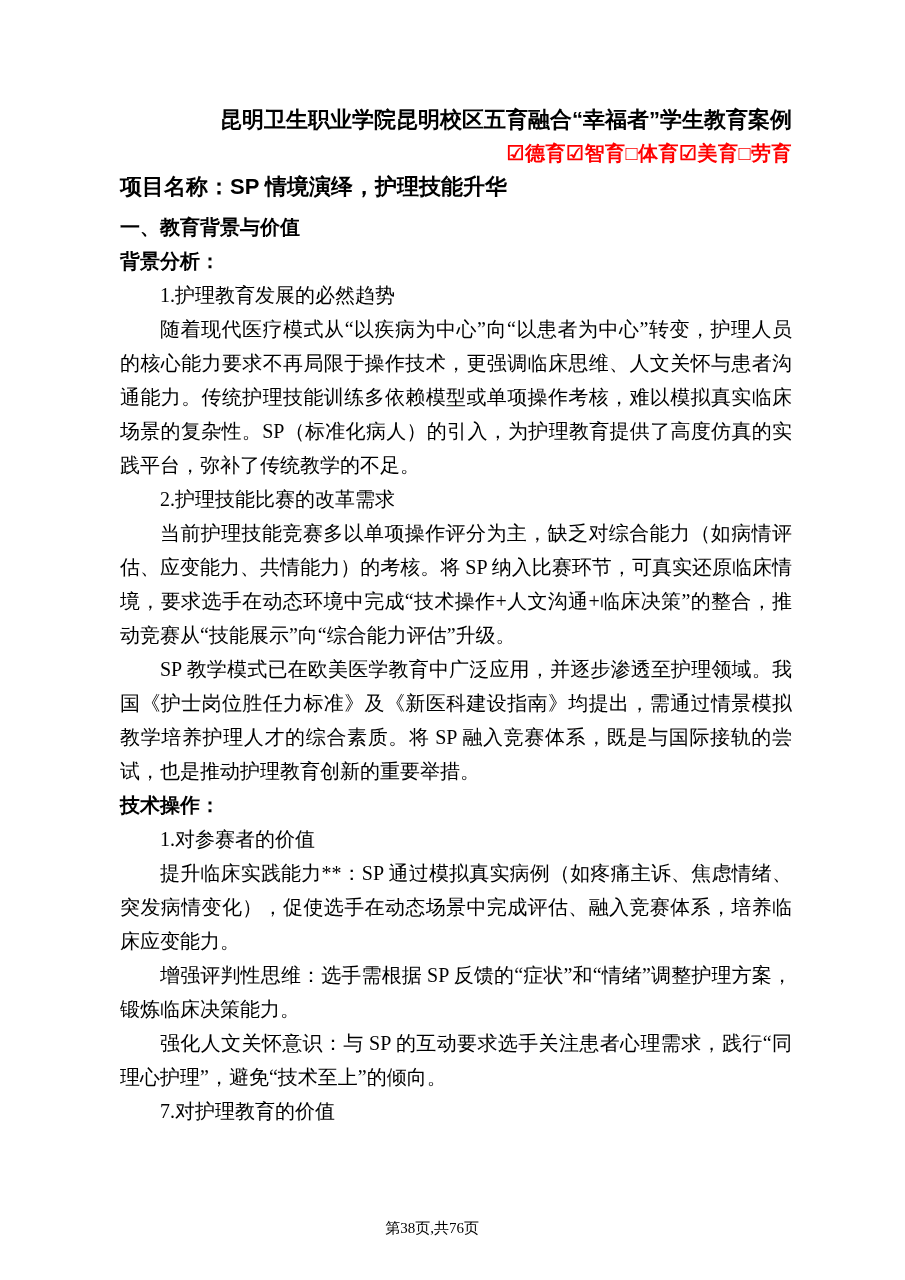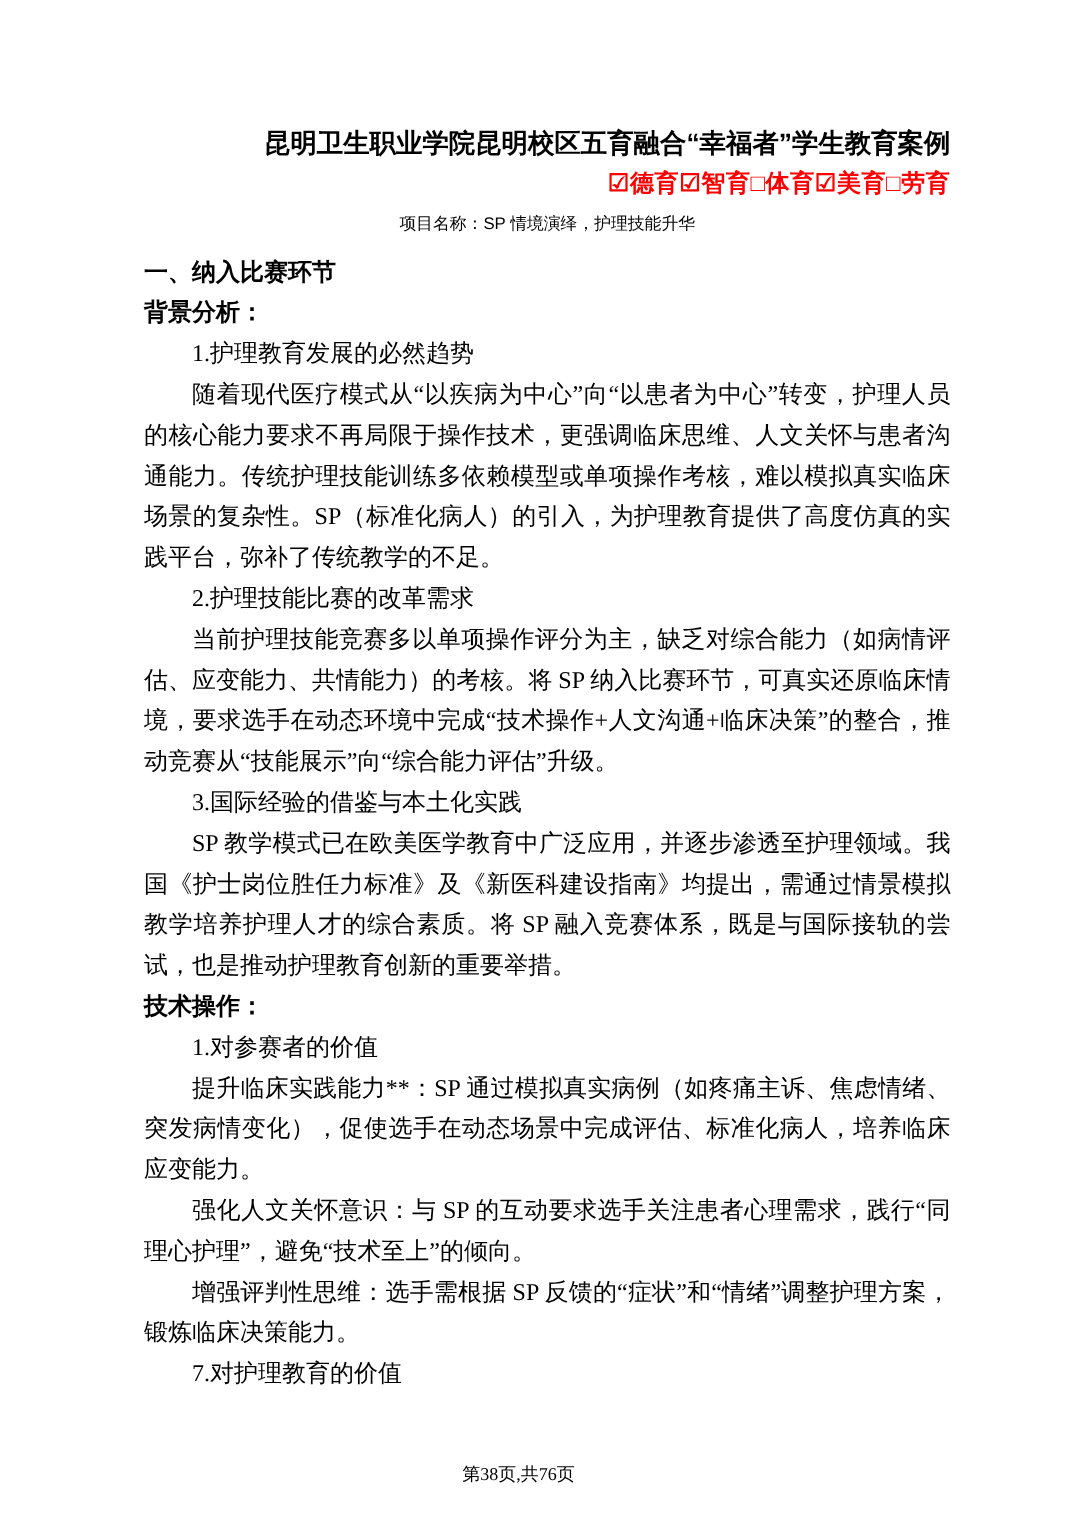--- a/index.html
+++ b/index.html
@@ -12,21 +12,21 @@
     font-family:"Liberation Sans", sans-serif;
     font-weight:bold;font-size:22px;line-height:33px;text-align:right;
   }
   .check-line{
     font-family:"Liberation Sans", sans-serif;
     font-weight:bold;font-size:20px;line-height:29px;text-align:right;
     color:#ff0000;margin-top:3px;letter-spacing:0.5px;
   }
   .project-line{
     font-family:"Liberation Sans", sans-serif;
-    font-weight:normal;font-size:14px;line-height:37px;text-align:center;
+    font-weight:bold;font-size:22px;line-height:37px;text-align:left;
   }
   .content{
     margin-top:5px;font-size:20px;line-height:34px;text-align:justify;
   }
   p{margin:0;padding:0;}
   .h1{font-weight:bold;}
   .label{font-weight:bold;}
   .num{text-indent:2em;}
   .para{text-indent:2em;}
   .footer{
@@ -39,31 +39,30 @@
 
 <div class="page">
 
   <div class="doc-title">昆明卫生职业学院昆明校区五育融合“幸福者”学生教育案例</div>
 
   <div class="check-line">☑德育☑智育□体育☑美育□劳育</div>
 
   <div class="project-line">项目名称：SP 情境演绎，护理技能升华</div>
 
   <div class="content">
-    <p class="h1">一、纳入比赛环节</p>
+    <p class="h1">一、教育背景与价值</p>
     <p class="label">背景分析：</p>
     <p class="num">1.护理教育发展的必然趋势</p>
     <p class="para">随着现代医疗模式从“以疾病为中心”向“以患者为中心”转变，护理人员的核心能力要求不再局限于操作技术，更强调临床思维、人文关怀与患者沟通能力。传统护理技能训练多依赖模型或单项操作考核，难以模拟真实临床场景的复杂性。SP（标准化病人）的引入，为护理教育提供了高度仿真的实践平台，弥补了传统教学的不足。</p>
     <p class="num">2.护理技能比赛的改革需求</p>
     <p class="para">当前护理技能竞赛多以单项操作评分为主，缺乏对综合能力（如病情评估、应变能力、共情能力）的考核。将 SP 纳入比赛环节，可真实还原临床情境，要求选手在动态环境中完成“技术操作+人文沟通+临床决策”的整合，推动竞赛从“技能展示”向“综合能力评估”升级。</p>
-    <p class="num">3.国际经验的借鉴与本土化实践</p>
     <p class="para">SP 教学模式已在欧美医学教育中广泛应用，并逐步渗透至护理领域。我国《护士岗位胜任力标准》及《新医科建设指南》均提出，需通过情景模拟教学培养护理人才的综合素质。将 SP 融入竞赛体系，既是与国际接轨的尝试，也是推动护理教育创新的重要举措。</p>
     <p class="label">技术操作：</p>
     <p class="num">1.对参赛者的价值</p>
-    <p class="para">提升临床实践能力**：SP 通过模拟真实病例（如疼痛主诉、焦虑情绪、突发病情变化），促使选手在动态场景中完成评估、标准化病人，培养临床应变能力。</p>
+    <p class="para">提升临床实践能力**：SP 通过模拟真实病例（如疼痛主诉、焦虑情绪、突发病情变化），促使选手在动态场景中完成评估、融入竞赛体系，培养临床应变能力。</p>
+    <p class="para">增强评判性思维：选手需根据 SP 反馈的“症状”和“情绪”调整护理方案，锻炼临床决策能力。</p>
     <p class="para">强化人文关怀意识：与 SP 的互动要求选手关注患者心理需求，践行“同理心护理”，避免“技术至上”的倾向。</p>
-    <p class="para">增强评判性思维：选手需根据 SP 反馈的“症状”和“情绪”调整护理方案，锻炼临床决策能力。</p>
     <p class="num">7.对护理教育的价值</p>
   </div>
 
 </div>
 
 <div class="footer">第38页,共76页</div>
 
 </body></html>

